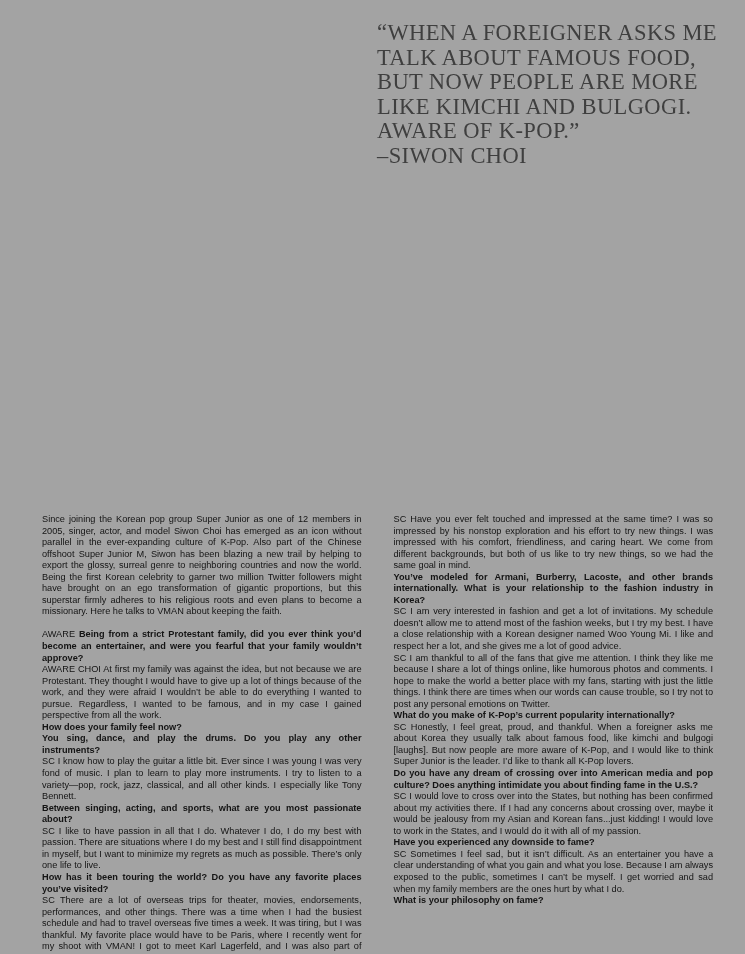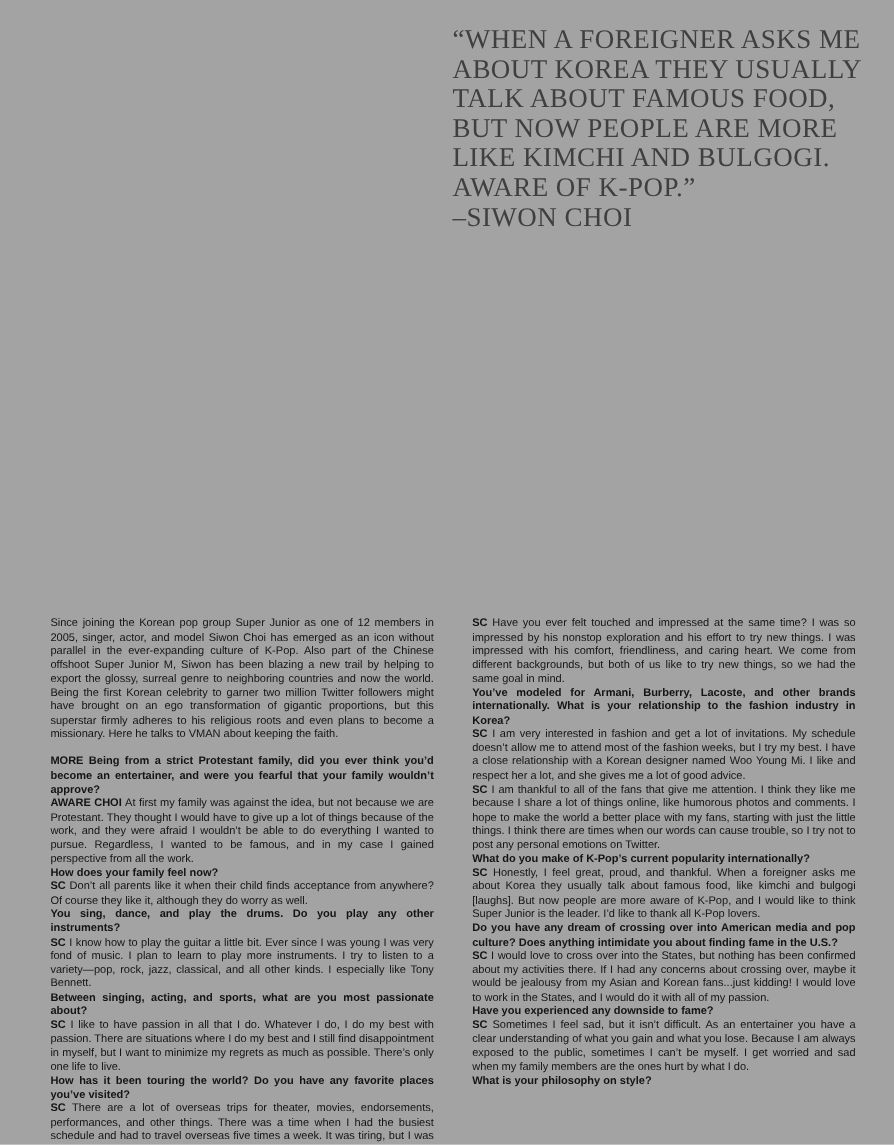--- a/index.html
+++ b/index.html
@@ -50,59 +50,57 @@
   .col p {
     margin: 0;
   }
   .col p.intro {
     margin-bottom: 11.55px;
   }
   .col p.q {
     font-weight: 700;
   }
   .speaker-label {
-    font-weight: 700;
+    font-weight: 400;
   }
 </style>
 </head>
 <body>
 
 <div class="page">
   <div class="pull-quote">
     <div id="quote-lines">
         <div class="quote-line">“WHEN A FOREIGNER ASKS ME</div>
-        <div class="quote-line">ABOUT KOREA THEY USUALLY</div>
         <div class="quote-line">TALK ABOUT FAMOUS FOOD,</div>
         <div class="quote-line">BUT NOW PEOPLE ARE MORE</div>
         <div class="quote-line">LIKE KIMCHI AND BULGOGI.</div>
         <div class="quote-line">AWARE OF K-POP.”</div>
       </div>
     <div class="quote-attr">–SIWON CHOI</div>
   </div>
   <div class="columns">
     <div class="col" id="col-left">
         <p class="intro">Since joining the Korean pop group Super Junior as one of 12 members in 2005, singer, actor, and model Siwon Choi has emerged as an icon without parallel in the ever-expanding culture of K-Pop. Also part of the Chinese offshoot Super Junior M, Siwon has been blazing a new trail by helping to export the glossy, surreal genre to neighboring countries and now the world. Being the first Korean celebrity to garner two million Twitter followers might have brought on an ego transformation of gigantic proportions, but this superstar firmly adheres to his religious roots and even plans to become a missionary. Here he talks to VMAN about keeping the faith.</p>
-        <p class="q"><span class="speaker-label">MORE </span>Being from a strict Protestant family, did you ever think you’d become an entertainer, and were you fearful that your family wouldn’t approve?</p>
+        <p class="q"><span class="speaker-label">AWARE </span>Being from a strict Protestant family, did you ever think you’d become an entertainer, and were you fearful that your family wouldn’t approve?</p>
         <p class="a"><span class="speaker-label">AWARE CHOI </span>At first my family was against the idea, but not because we are Protestant. They thought I would have to give up a lot of things because of the work, and they were afraid I wouldn’t be able to do everything I wanted to pursue. Regardless, I wanted to be famous, and in my case I gained perspective from all the work.</p>
         <p class="q">How does your family feel now?</p>
-        <p class="a"><span class="speaker-label">SC </span>Don’t all parents like it when their child finds acceptance from anywhere? Of course they like it, although they do worry as well.</p>
         <p class="q">You sing, dance, and play the drums. Do you play any other instruments?</p>
         <p class="a"><span class="speaker-label">SC </span>I know how to play the guitar a little bit. Ever since I was young I was very fond of music. I plan to learn to play more instruments. I try to listen to a variety—pop, rock, jazz, classical, and all other kinds. I especially like Tony Bennett.</p>
         <p class="q">Between singing, acting, and sports, what are you most passionate about?</p>
         <p class="a"><span class="speaker-label">SC </span>I like to have passion in all that I do. Whatever I do, I do my best with passion. There are situations where I do my best and I still find disappointment in myself, but I want to minimize my regrets as much as possible. There’s only one life to live.</p>
         <p class="q">How has it been touring the world? Do you have any favorite places you’ve visited?</p>
         <p class="a"><span class="speaker-label">SC </span>There are a lot of overseas trips for theater, movies, endorsements, performances, and other things. There was a time when I had the busiest schedule and had to travel overseas five times a week. It was tiring, but I was thankful. My favorite place would have to be Paris, where I recently went for my shoot with VMAN! I got to meet Karl Lagerfeld, and I was also part of Super Junior’s world tour, “SUPERSHOW 4,” so I got to take a lot of photos with my bandmates in Paris. Spending my birthday there was the best part.</p>
       </div>
     <div class="col" id="col-right">
         <p class="a"><span class="speaker-label">SC </span>Have you ever felt touched and impressed at the same time? I was so impressed by his nonstop exploration and his effort to try new things. I was impressed with his comfort, friendliness, and caring heart. We come from different backgrounds, but both of us like to try new things, so we had the same goal in mind.</p>
         <p class="q">You’ve modeled for Armani, Burberry, Lacoste, and other brands internationally. What is your relationship to the fashion industry in Korea?</p>
         <p class="a"><span class="speaker-label">SC </span>I am very interested in fashion and get a lot of invitations. My schedule doesn’t allow me to attend most of the fashion weeks, but I try my best. I have a close relationship with a Korean designer named Woo Young Mi. I like and respect her a lot, and she gives me a lot of good advice.</p>
         <p class="a"><span class="speaker-label">SC </span>I am thankful to all of the fans that give me attention. I think they like me because I share a lot of things online, like humorous photos and comments. I hope to make the world a better place with my fans, starting with just the little things. I think there are times when our words can cause trouble, so I try not to post any personal emotions on Twitter.</p>
         <p class="q">What do you make of K-Pop’s current popularity internationally?</p>
         <p class="a"><span class="speaker-label">SC </span>Honestly, I feel great, proud, and thankful. When a foreigner asks me about Korea they usually talk about famous food, like kimchi and bulgogi [laughs]. But now people are more aware of K-Pop, and I would like to think Super Junior is the leader. I’d like to thank all K-Pop lovers.</p>
         <p class="q">Do you have any dream of crossing over into American media and pop culture? Does anything intimidate you about finding fame in the U.S.?</p>
         <p class="a"><span class="speaker-label">SC </span>I would love to cross over into the States, but nothing has been confirmed about my activities there. If I had any concerns about crossing over, maybe it would be jealousy from my Asian and Korean fans...just kidding! I would love to work in the States, and I would do it with all of my passion.</p>
         <p class="q">Have you experienced any downside to fame?</p>
         <p class="a"><span class="speaker-label">SC </span>Sometimes I feel sad, but it isn’t difficult. As an entertainer you have a clear understanding of what you gain and what you lose. Because I am always exposed to the public, sometimes I can’t be myself. I get worried and sad when my family members are the ones hurt by what I do.</p>
-        <p class="q">What is your philosophy on style?</p>
+        <p class="q">What is your philosophy on fame?</p>
       </div>
   </div>
 </div>
 
 </body></html>

